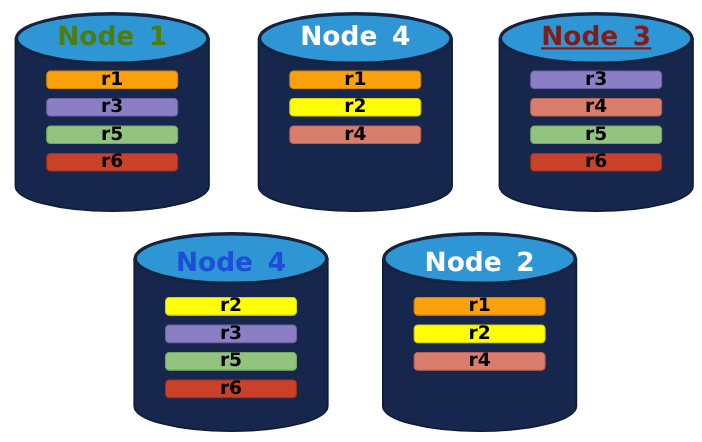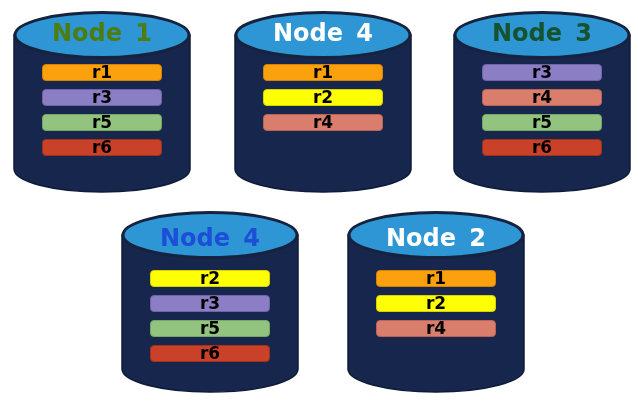--- a/index.html
+++ b/index.html
@@ -102,21 +102,21 @@
         <div class="bar" style="background: rgb(252, 161, 14); border-color: rgb(214, 132, 0); color: rgb(0, 0, 0);">r1</div>
         <div class="bar" style="background: rgb(254, 254, 5); border-color: rgb(217, 210, 0); color: rgb(0, 0, 0);">r2</div>
         <div class="bar" style="background: rgb(217, 126, 108); border-color: rgb(186, 99, 83); color: rgb(0, 0, 0);">r4</div>
       </div>
     </div>
     <div class="node n2">
       <svg viewBox="0 0 180 188" aria-hidden="true">
         <path class="cyl-body" d="M2,29 L2,163 A88,23 0 0 0 178,163 L178,29 Z" stroke-width="1.5" fill="#17264C" stroke="#0E1B38"></path>
         <ellipse class="cyl-top" cx="90" cy="29" rx="87" ry="22.5" stroke-width="3" fill="#2E96D4" stroke="#15233F"></ellipse>
       </svg>
-      <div class="node-title" style="color: #14532d;">Node 3</div>
+      <div class="node-title" style="color: #7f1d1d; text-decoration: underline;">Node 3</div>
       <div class="bars">
         <div class="bar" style="background: rgb(139, 126, 196); border-color: rgb(111, 100, 169); color: rgb(0, 0, 0);">r3</div>
         <div class="bar" style="background: rgb(217, 126, 108); border-color: rgb(186, 99, 83); color: rgb(0, 0, 0);">r4</div>
         <div class="bar" style="background: rgb(146, 195, 127); border-color: rgb(116, 168, 98); color: rgb(0, 0, 0);">r5</div>
         <div class="bar" style="background: rgb(200, 65, 40); border-color: rgb(163, 49, 24); color: rgb(0, 0, 0);">r6</div>
       </div>
     </div>
     <div class="node n3 row2">
       <svg viewBox="0 0 180 188" aria-hidden="true">
         <path class="cyl-body" d="M2,29 L2,163 A88,23 0 0 0 178,163 L178,29 Z" stroke-width="1.5" fill="#17264C" stroke="#0E1B38"></path>

